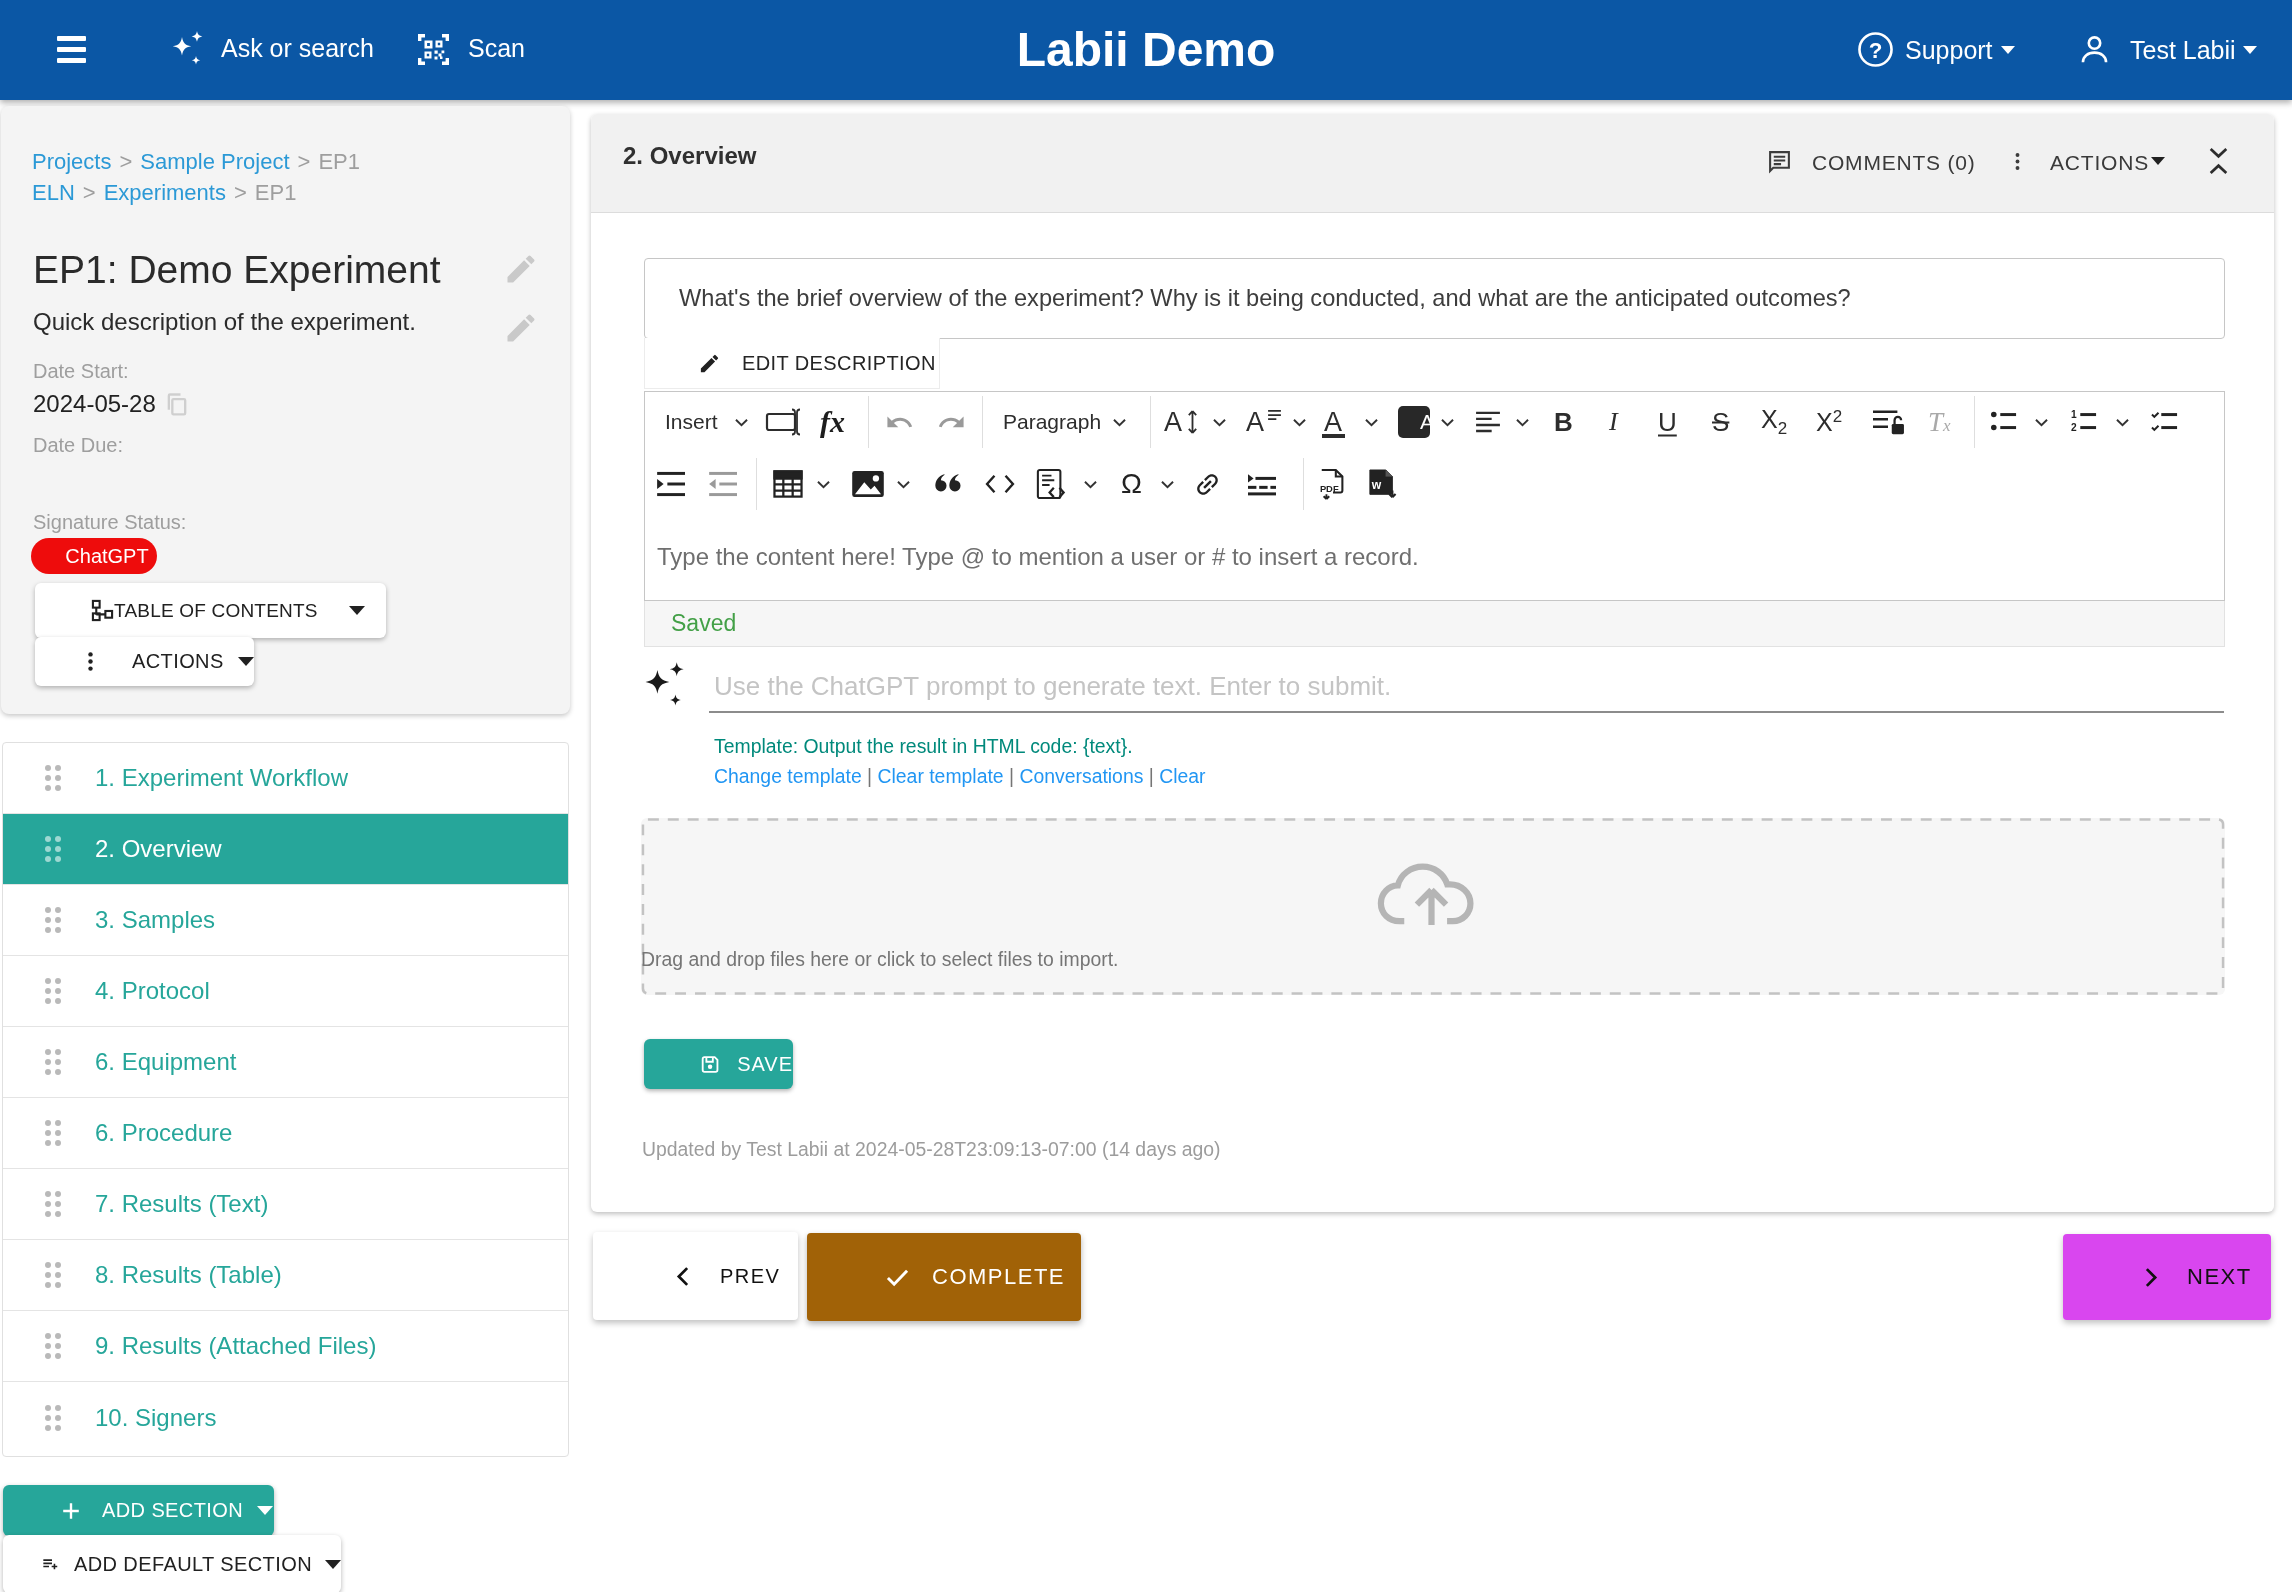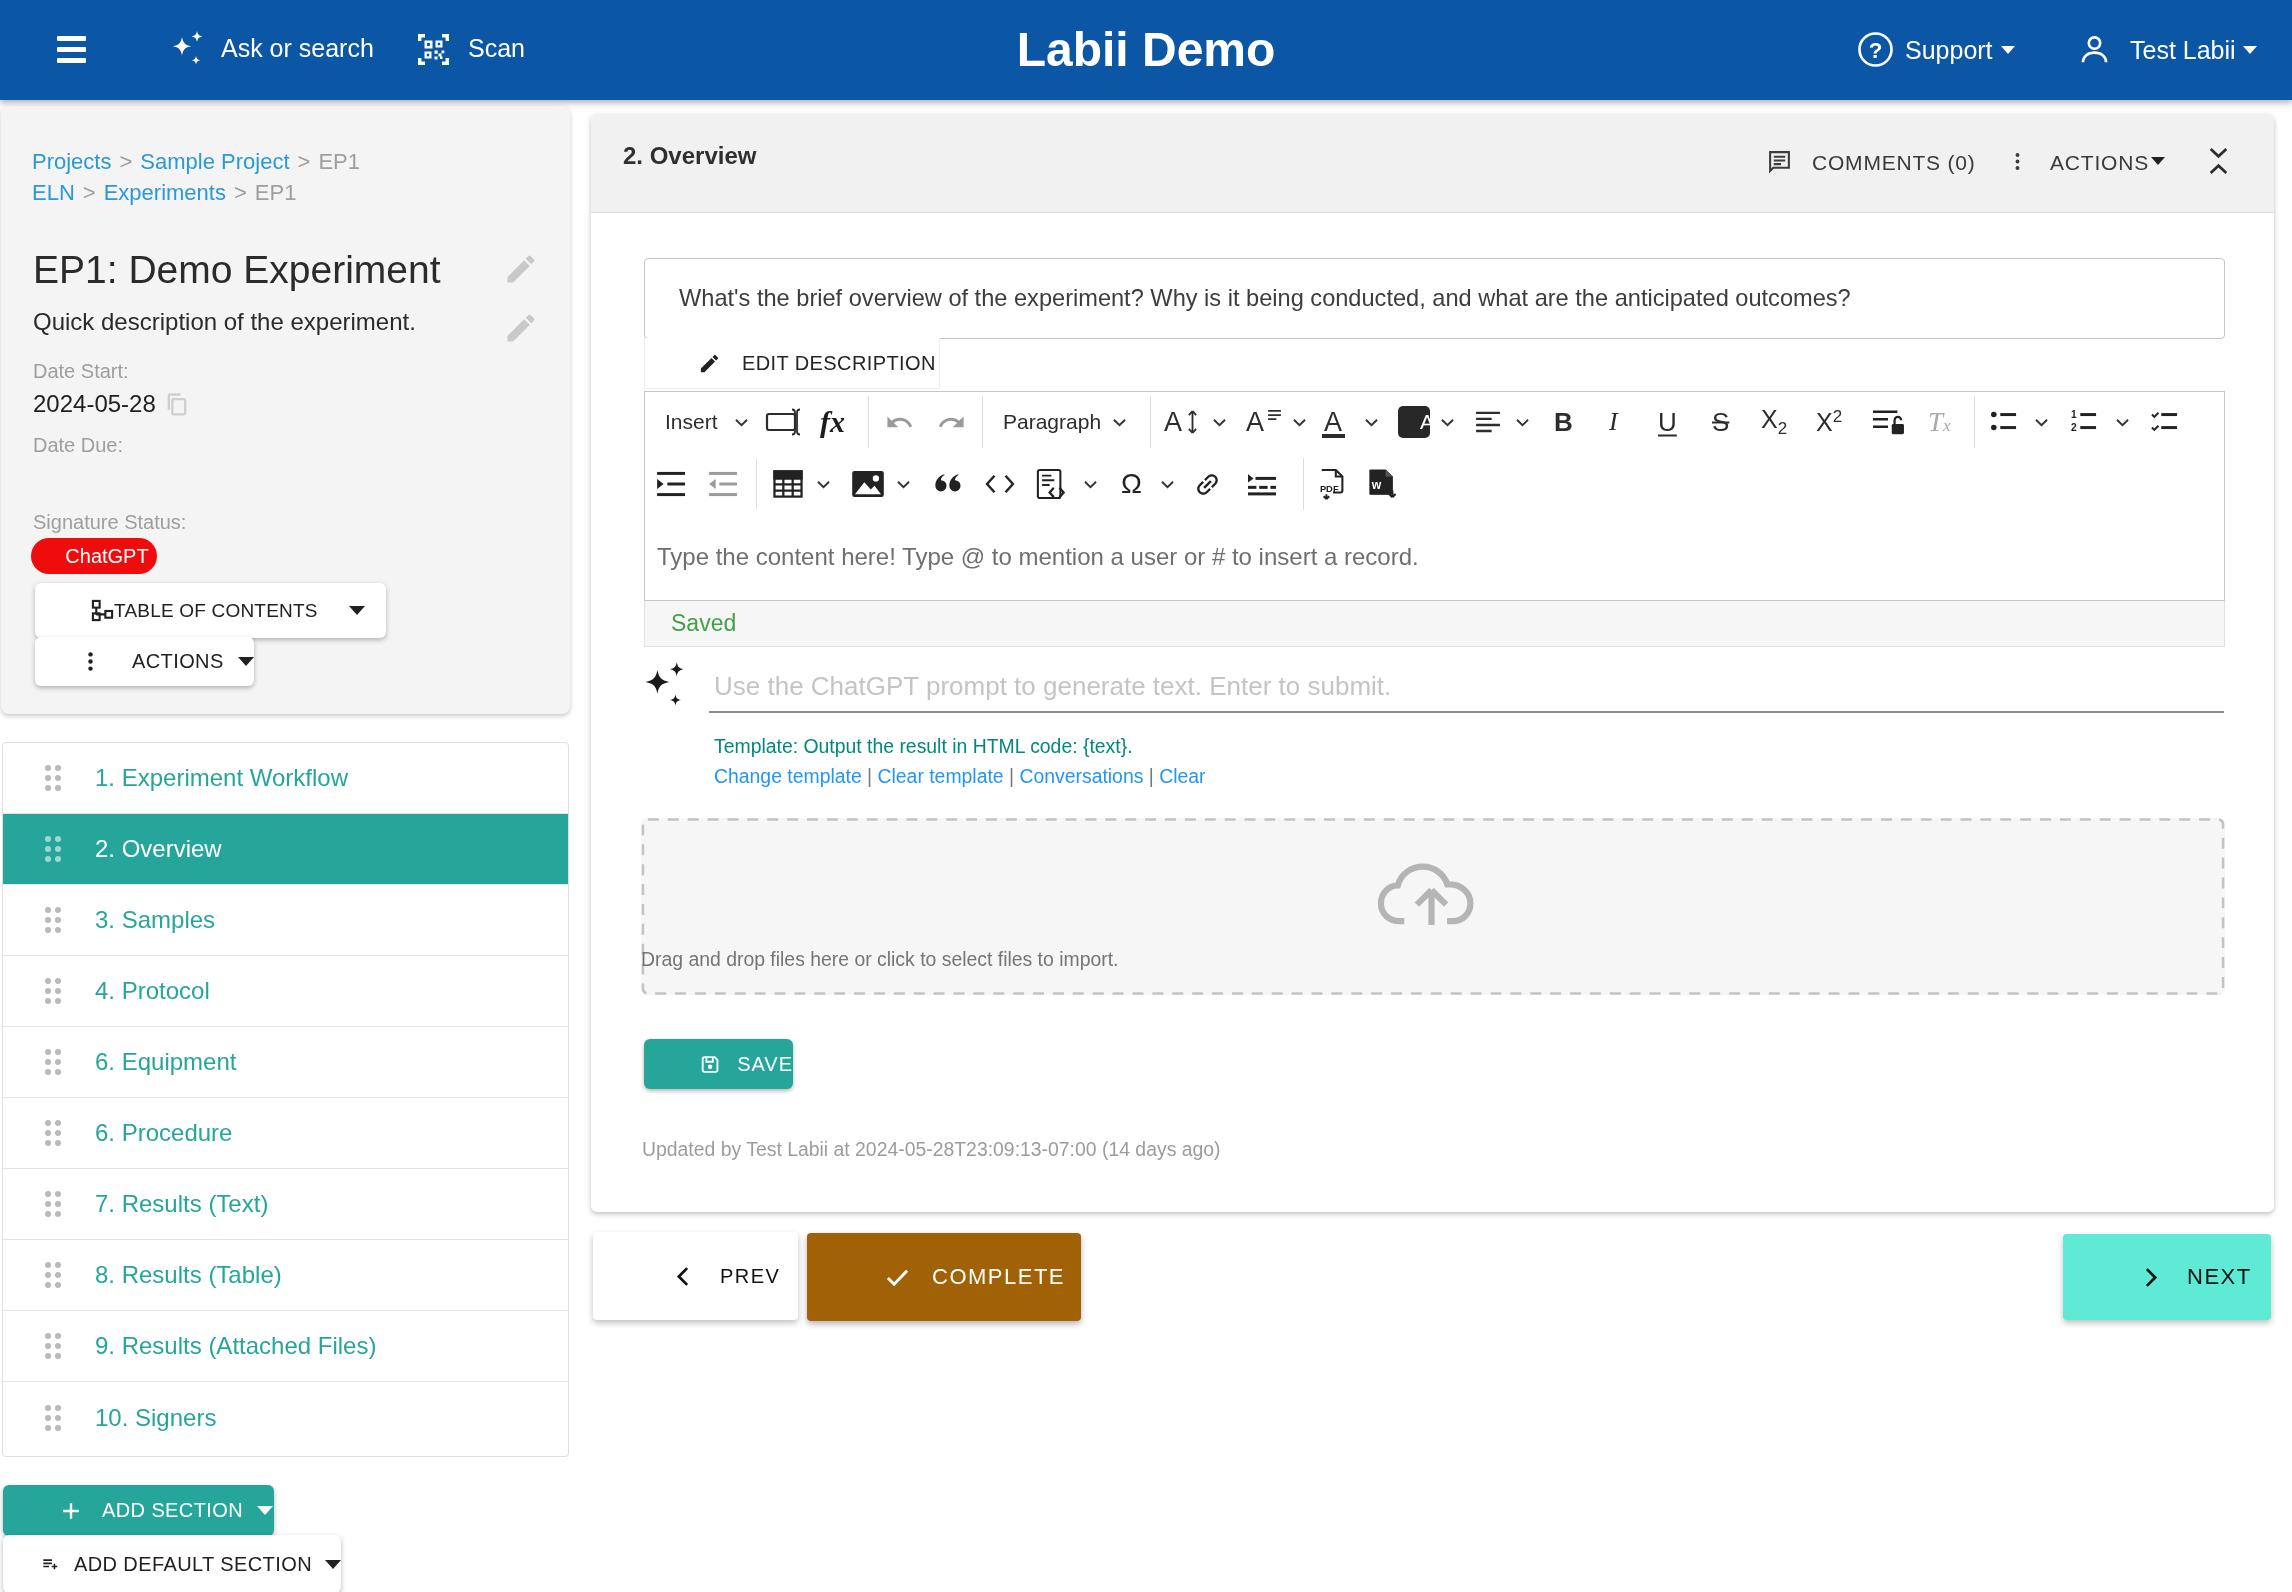--- a/index.html
+++ b/index.html
@@ -461,21 +461,21 @@
         <path d="M15.5 4l-8 8 8 8"></path>
       </svg>
   <span style="margin-left:24px;font-size:20px;letter-spacing:1.5px;color:#111;">PREV</span>
 </div>
 <div class="abs flex" style="left:807px;top:1233px;width:274px;height:88px;background:#a16207;border-radius:4px;box-shadow:0 3px 6px rgba(0,0,0,.3);">
   <svg style="margin-left:51px;" width="27" height="27" viewBox="0 0 24 24" fill="none" stroke="#fff" stroke-width="2.6">
         <path d="M3.5 12.5l5.5 5.5L20.5 6"></path>
       </svg>
   <span style="margin-left:21px;font-size:22px;letter-spacing:1.5px;color:#fff;">COMPLETE</span>
 </div>
-<div class="abs flex" style="left:2063px;top:1234px;width:208px;height:86px;background:#5eead4;border-radius:4px;box-shadow:0 3px 6px rgba(0,0,0,.25);">
+<div class="abs flex" style="left:2063px;top:1234px;width:208px;height:86px;background:#d946ef;border-radius:4px;box-shadow:0 3px 6px rgba(0,0,0,.25);">
   <svg style="margin-left:49px;" width="25" height="25" viewBox="0 0 24 24" fill="none" stroke="#111" stroke-width="2.6">
         <path d="M8.5 4l8 8-8 8"></path>
       </svg>
   <span style="margin-left:24px;font-size:22px;letter-spacing:1.5px;color:#111;">NEXT</span>
 </div>
 
 </div>
 
 
 </body></html>

